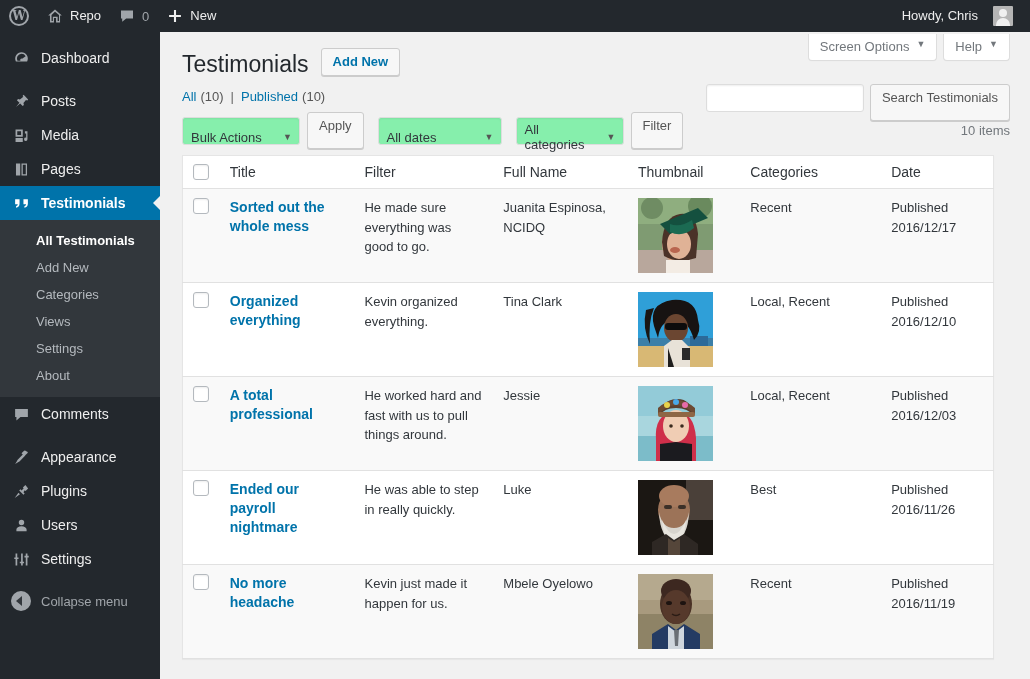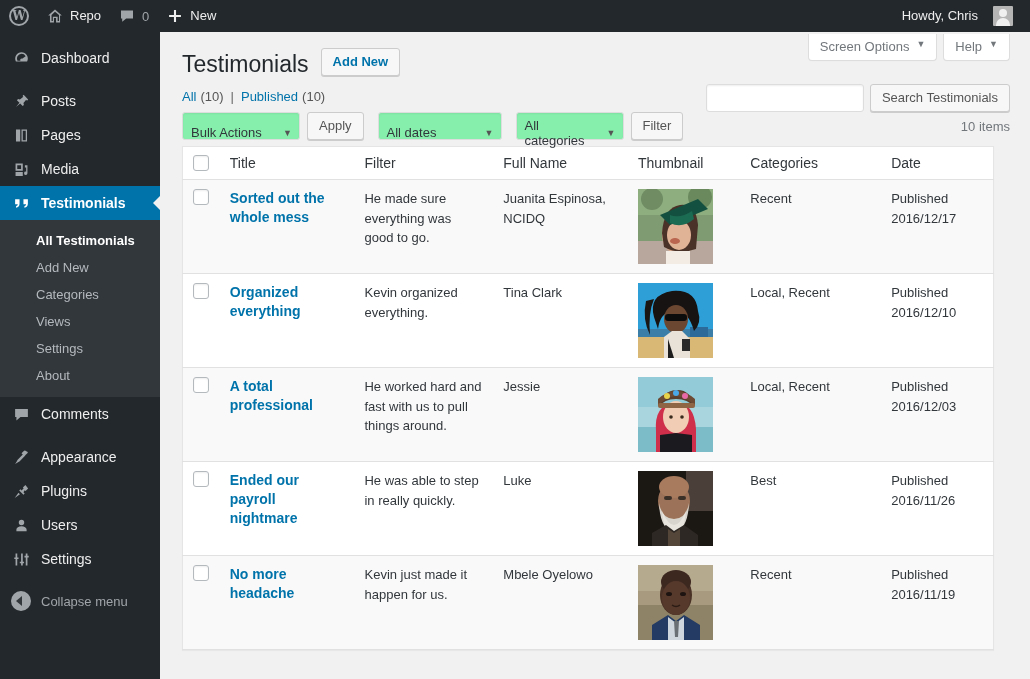--- a/index.html
+++ b/index.html
@@ -159,21 +159,21 @@
     display: flex; align-items: stretch; gap: 6px;
   }
   .search-input {
     width: 158px; height: 28px;
     border: 1px solid #ddd; border-radius: 3px;
     background: #fff; font-size: 14px; padding: 3px 8px;
     color: #32373c; box-shadow: 0 1px 2px rgba(0,0,0,.07) inset;
   }
   .button-secondary {
     background: #f7f7f7; border: 1px solid #ccc; border-radius: 3px;
-    color: #555; font-size: 13px; padding: 0 11px; height: 28px;
+    color: #555; font-size: 13px; padding: 0 11px; height: 37px;
     cursor: pointer; box-shadow: 0 1px 0 #ccc; line-height: 26px;
     white-space: nowrap;
   }
 
   .tablenav {
     padding: 8px 20px 6px 22px;
     display: flex; align-items: center; gap: 7px;
     position: relative;
   }
   .select-box {
@@ -295,33 +295,33 @@
       <svg class="icon-svg" width="17" height="17" viewBox="0 0 20 20" fill="currentColor">
         <path d="M12.5 2.2l-1.3 1.3 1 1-4.1 3.2-2.1-.5-1.4 1.4 3 3-4.1 4.9 4.9-4.1 3 3 1.4-1.4-.5-2.1L15.5 8l1 1 1.3-1.3-5.3-5.5z"></path>
       </svg>
     </span>
     <span class="mlabel">Posts</span>
   </div>
 
   <div class="menu-top">
     <span class="micon">
       <svg class="icon-svg" width="17" height="17" viewBox="0 0 20 20" fill="currentColor">
+        <path d="M3 3h8.5v8.5H3V3zm2 2v4.5h4.5V5H5zm9 0h3v9.5a2 2 0 11-1.5-1.94V7.5H14V5zm-11 8h8.5v4.5H3V13z"></path>
+      </svg>
+    </span>
+    <span class="mlabel">Media</span>
+  </div>
+
+  <div class="menu-top">
+    <span class="micon">
+      <svg class="icon-svg" width="17" height="17" viewBox="0 0 20 20" fill="currentColor">
         <path d="M3.5 3h5v14h-5V3zm6.5 0h6.5v14H10V3zm1.5 1.5v11h3.5v-11h-3.5z"></path>
       </svg>
     </span>
     <span class="mlabel">Pages</span>
-  </div>
-
-  <div class="menu-top">
-    <span class="micon">
-      <svg class="icon-svg" width="17" height="17" viewBox="0 0 20 20" fill="currentColor">
-        <path d="M3 3h8.5v8.5H3V3zm2 2v4.5h4.5V5H5zm9 0h3v9.5a2 2 0 11-1.5-1.94V7.5H14V5zm-11 8h8.5v4.5H3V13z"></path>
-      </svg>
-    </span>
-    <span class="mlabel">Media</span>
   </div>
 
   <div class="menu-top current">
     <span class="micon">
       <svg class="icon-svg" width="17" height="17" viewBox="0 0 20 20" fill="currentColor">
         <path d="M2.5 5h5.2v5.4c0 2.6-1.6 4.2-4.1 4.6v-1.9c1.2-.3 1.9-1 2-2.1H2.5V5zm9.8 0h5.2v5.4c0 2.6-1.6 4.2-4.1 4.6v-1.9c1.2-.3 1.9-1 2-2.1h-3.1V5z"></path>
       </svg>
     </span>
     <span class="mlabel">Testimonials</span>
   </div>

